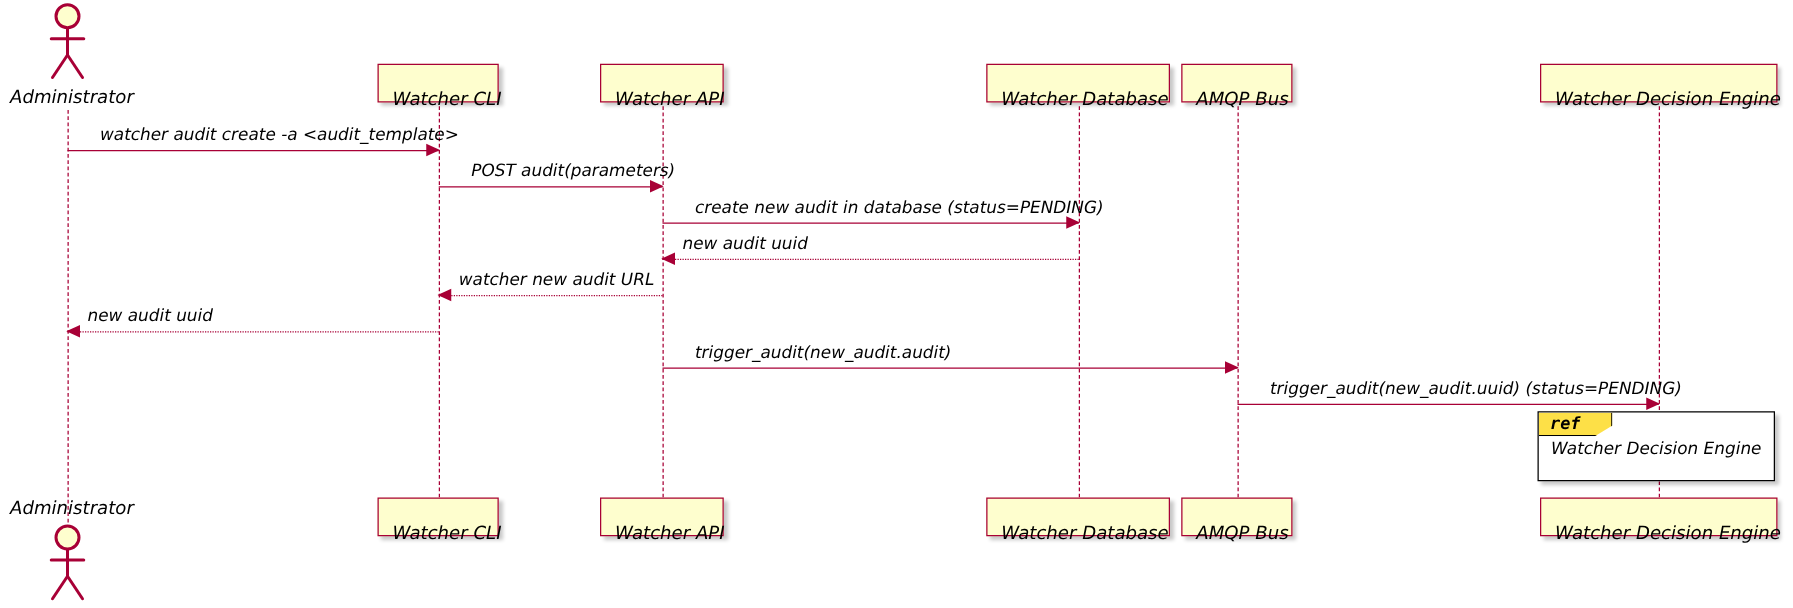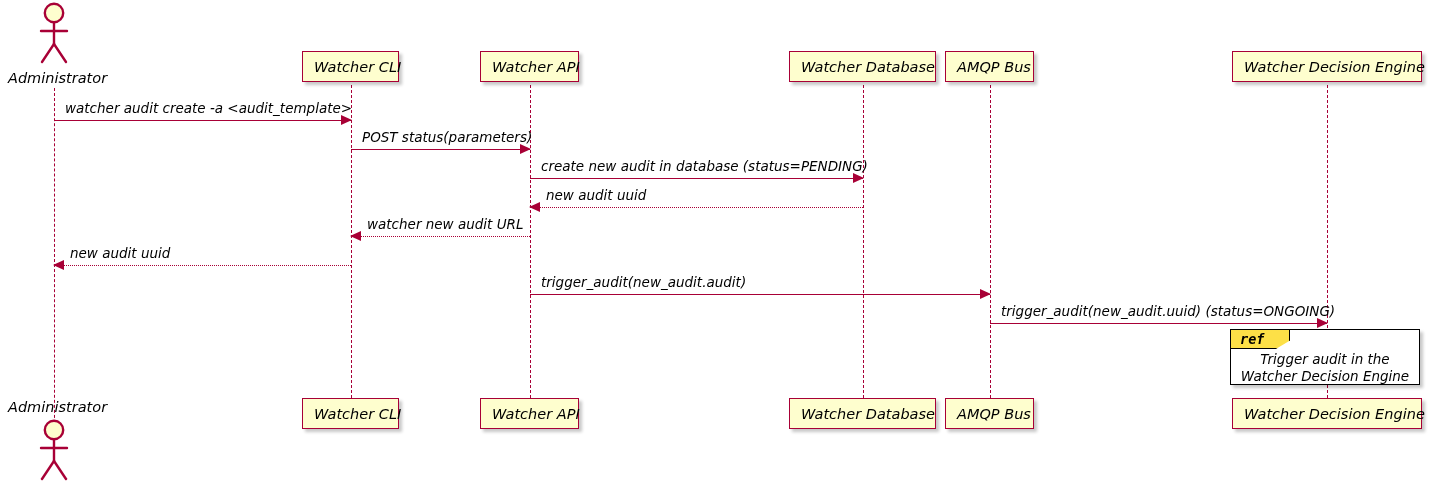--- a/index.html
+++ b/index.html
@@ -34,21 +34,21 @@
   .participant {
     position: absolute;
     background: #FEFECE;
     border: 1.5px solid #A80036;
     box-shadow: 3px 3px 3px rgba(0,0,0,0.22);
     height: 31px;
     line-height: 31px;
     font-size: 14.5px;
     color: #000000;
     white-space: nowrap;
-    padding: 0 11px;
+    padding: 13px 11px;
     box-sizing: border-box;
   }
 
   
   .actor-figure {
     position: absolute;
     width: 46px;
     height: 62px;
   }
   .actor-label {
@@ -92,21 +92,21 @@
     border-bottom: 5.5px solid transparent;
     border-right: 11px solid #A80036;
   }
   .msg .label {
     position: absolute;
     bottom: 4px;
     font-size: 13.5px;
     color: #000000;
     white-space: nowrap;
   }
-  .msg.right .label { left: 11px; margin-top: 27px; }
+  .msg.right .label { left: 26px; margin-top: 27px; }
   .msg.left  .label { left: 16px; text-align: center; }
 
   
   .ref-box {
     position: absolute;
     background: #FFFFFF;
     border: 1.7px solid #000000;
     box-shadow: 3px 3px 3px rgba(0,0,0,0.22);
     box-sizing: border-box;
   }
@@ -174,21 +174,21 @@
 
   <div class="msg right solid" style="left:54px; top:120px; width:297px;">
     <div class="line"></div>
     <div class="head"></div>
     <div class="label">watcher audit create -a &lt;audit_template&gt;</div>
   </div>
 
   <div class="msg right solid" style="left:351px; top:149px; width:179px;">
     <div class="line"></div>
     <div class="head"></div>
-    <div class="label">POST status(parameters)</div>
+    <div class="label">POST audit(parameters)</div>
   </div>
 
   <div class="msg right solid" style="left:530px; top:178px; width:333px;">
     <div class="line"></div>
     <div class="head"></div>
     <div class="label">create new audit in database (status=PENDING)</div>
   </div>
 
   <div class="msg left dotted" style="left:530px; top:207px; width:333px;">
     <div class="line"></div>
@@ -210,27 +210,26 @@
 
   <div class="msg right solid" style="left:530px; top:294px; width:460px;">
     <div class="line"></div>
     <div class="head"></div>
     <div class="label">trigger_audit(new_audit.audit)</div>
   </div>
 
   <div class="msg right solid" style="left:990px; top:323px; width:337px;">
     <div class="line"></div>
     <div class="head"></div>
-    <div class="label">trigger_audit(new_audit.uuid) (status=ONGOING)</div>
+    <div class="label">trigger_audit(new_audit.uuid) (status=PENDING)</div>
   </div>
 
   <div class="ref-box" style="left:1230px; top:329px; width:190px; height:56px;">
     <div class="ref-tab">ref</div>
     <div class="ref-body">
-      <div>Trigger audit in the</div>
       <div>Watcher Decision Engine</div>
     </div>
   </div>
 
   <div class="participant" style="left:302px; top:398px; width:97px;">Watcher CLI</div>
   <div class="participant" style="left:480px; top:398px; width:99px;">Watcher API</div>
   <div class="participant" style="left:789px; top:398px; width:147px;">Watcher Database</div>
   <div class="participant" style="left:945px; top:398px; width:89px;">AMQP Bus</div>
   <div class="participant" style="left:1232px; top:398px; width:190px;">Watcher Decision Engine</div>
 

